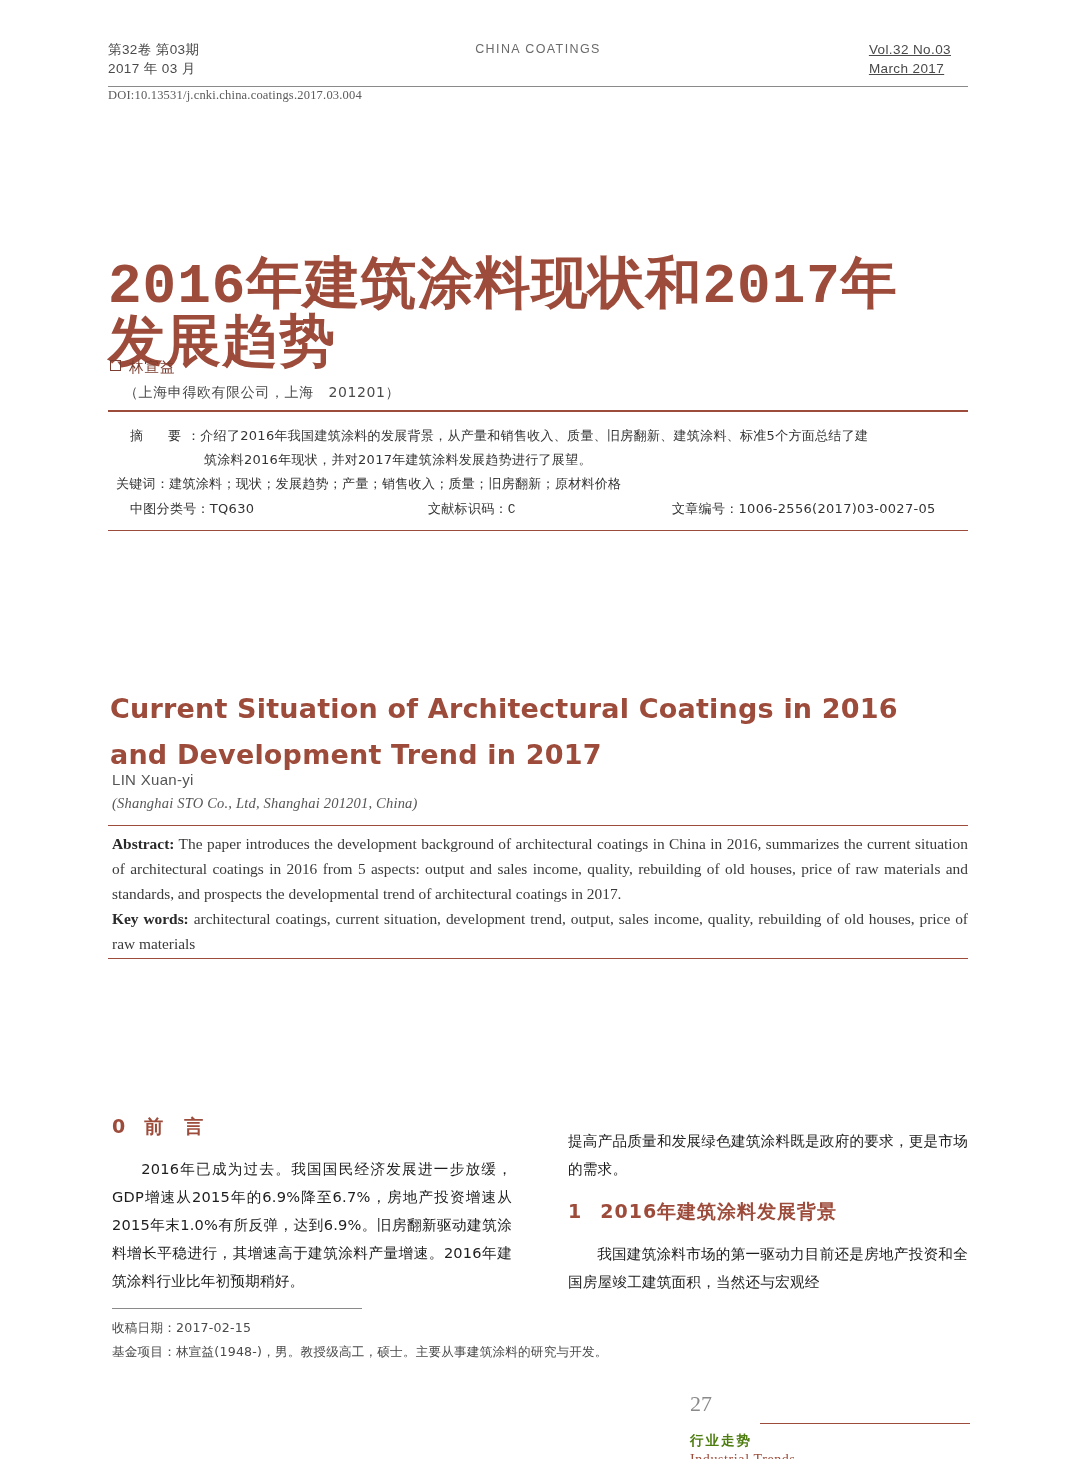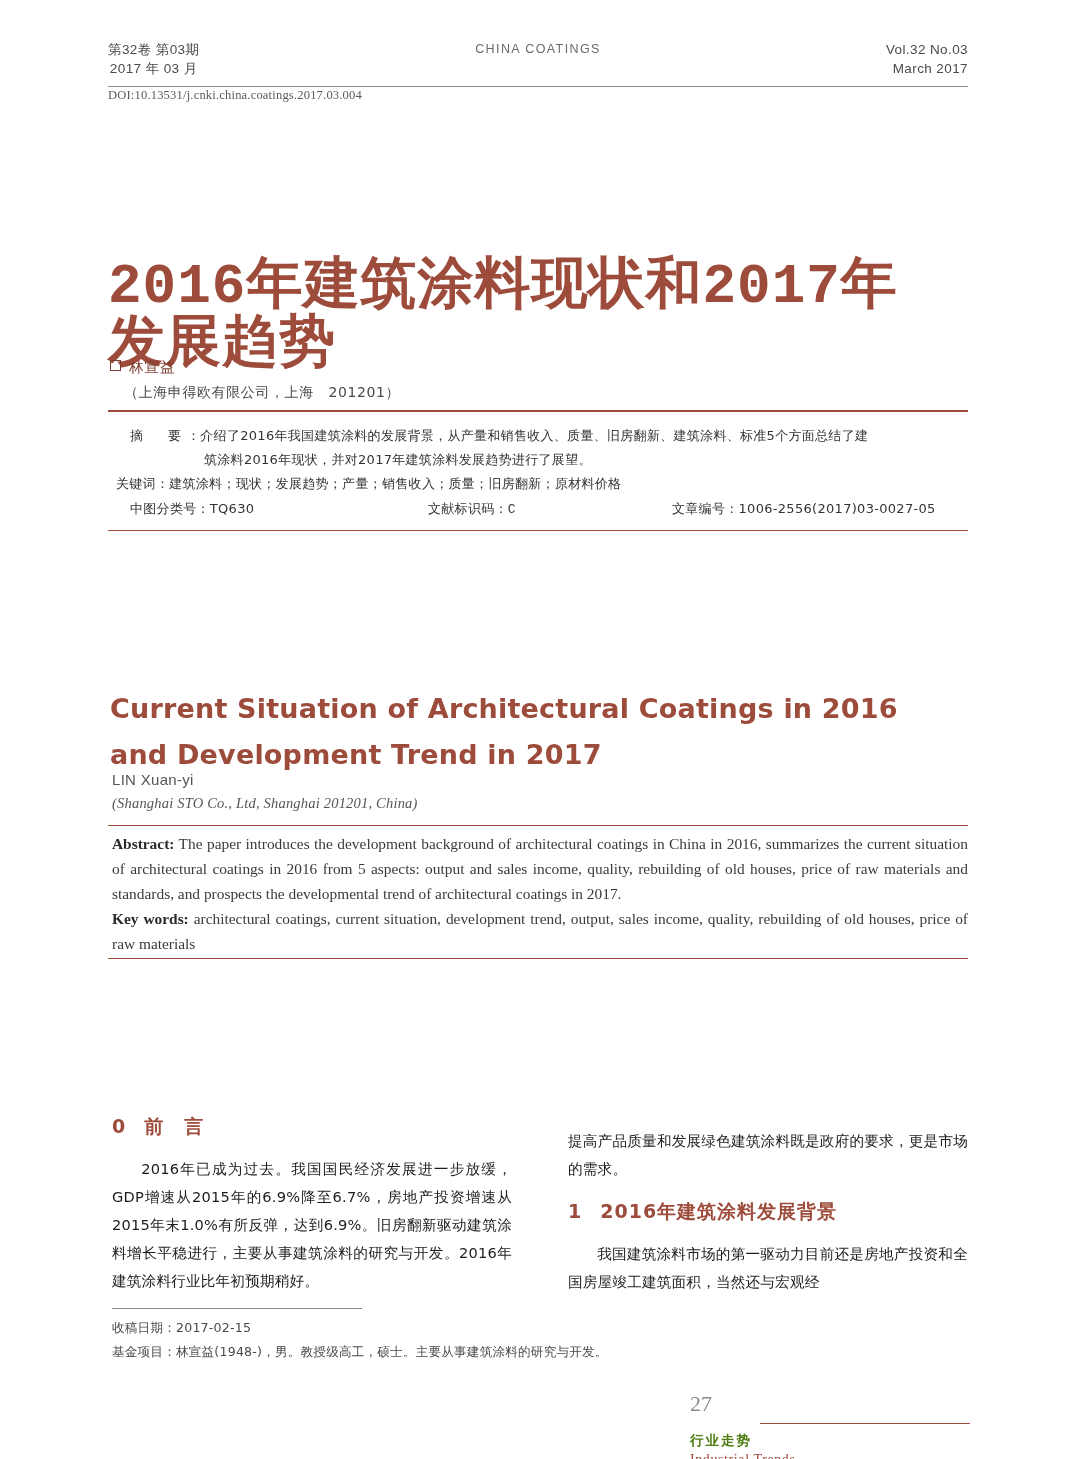--- a/index.html
+++ b/index.html
@@ -30,28 +30,28 @@
     left: 108px;
     top: 40px;
     width: 860px;
     height: 46px;
     font-family: "Liberation Sans", sans-serif;
     font-size: 13.5px;
     color: #4a4a4a;
     letter-spacing: 0.4px;
   }
   .runhead .left {
-    position: absolute; left: 0; top: 0; text-align: center; line-height: 19px;
+    position: absolute; left: 0; top: 0; text-align: left; line-height: 19px;
   }
   .runhead .center {
     position: absolute; left: 0; width: 860px; top: 0; text-align: center; line-height: 19px;
     color: #6a6a6a;
   }
   .runhead .right {
-    position: absolute; right: 0; top: 0; text-align: right; line-height: 19px;
+    position: absolute; right: 17px; top: 0; line-height: 19px; text-decoration: underline;
   }
   .runhead .center .cn { letter-spacing: 2px; }
   .runhead .center .en { letter-spacing: 1.4px; font-size: 12.5px; }
 
   .doi {
     position: absolute;
     left: 108px;
     top: 88px;
     font-family: "Liberation Serif", serif;
     font-size: 12.5px;
@@ -351,21 +351,21 @@
     <b>Abstract:</b><span> The paper introduces the development background of architectural coatings in China in 2016, summarizes the current situation of architectural coatings in 2016 from 5 aspects: output and sales income, quality, rebuilding of old houses, price of raw materials and standards, and prospects the developmental trend of architectural coatings in 2017.</span>
   </div>
   <div class="en-keywords">
     <b>Key words:</b><span> architectural coatings, current situation, development trend, output, sales income, quality, rebuilding of old houses, price of raw materials</span>
   </div>
 
   <div class="col col-left">
     <div class="sec-head">
       <span class="num">0</span><span>前　言</span>
     </div>
-    <p class="para">2016年已成为过去。我国国民经济发展进一步放缓，GDP增速从2015年的6.9%降至6.7%，房地产投资增速从2015年末1.0%有所反弹，达到6.9%。旧房翻新驱动建筑涂料增长平稳进行，主要从事建筑涂料的研究与开发。2016年建筑涂料行业比年初预期稍好。</p>
+    <p class="para">2016年已成为过去。我国国民经济发展进一步放缓，GDP增速从2015年的6.9%降至6.7%，房地产投资增速从2015年末1.0%有所反弹，达到6.9%。旧房翻新驱动建筑涂料增长平稳进行，其增速高于建筑涂料产量增速。2016年建筑涂料行业比年初预期稍好。</p>
   </div>
 
   <div class="col col-right">
     <p class="para noindent">提高产品质量和发展绿色建筑涂料既是政府的要求，更是市场的需求。</p>
     <div class="sec-head">
       <span class="num">1</span><span>2016年建筑涂料发展背景</span>
     </div>
     <p class="para">我国建筑涂料市场的第一驱动力目前还是房地产投资和全国房屋竣工建筑面积，当然还与宏观经</p>
   </div>
 

